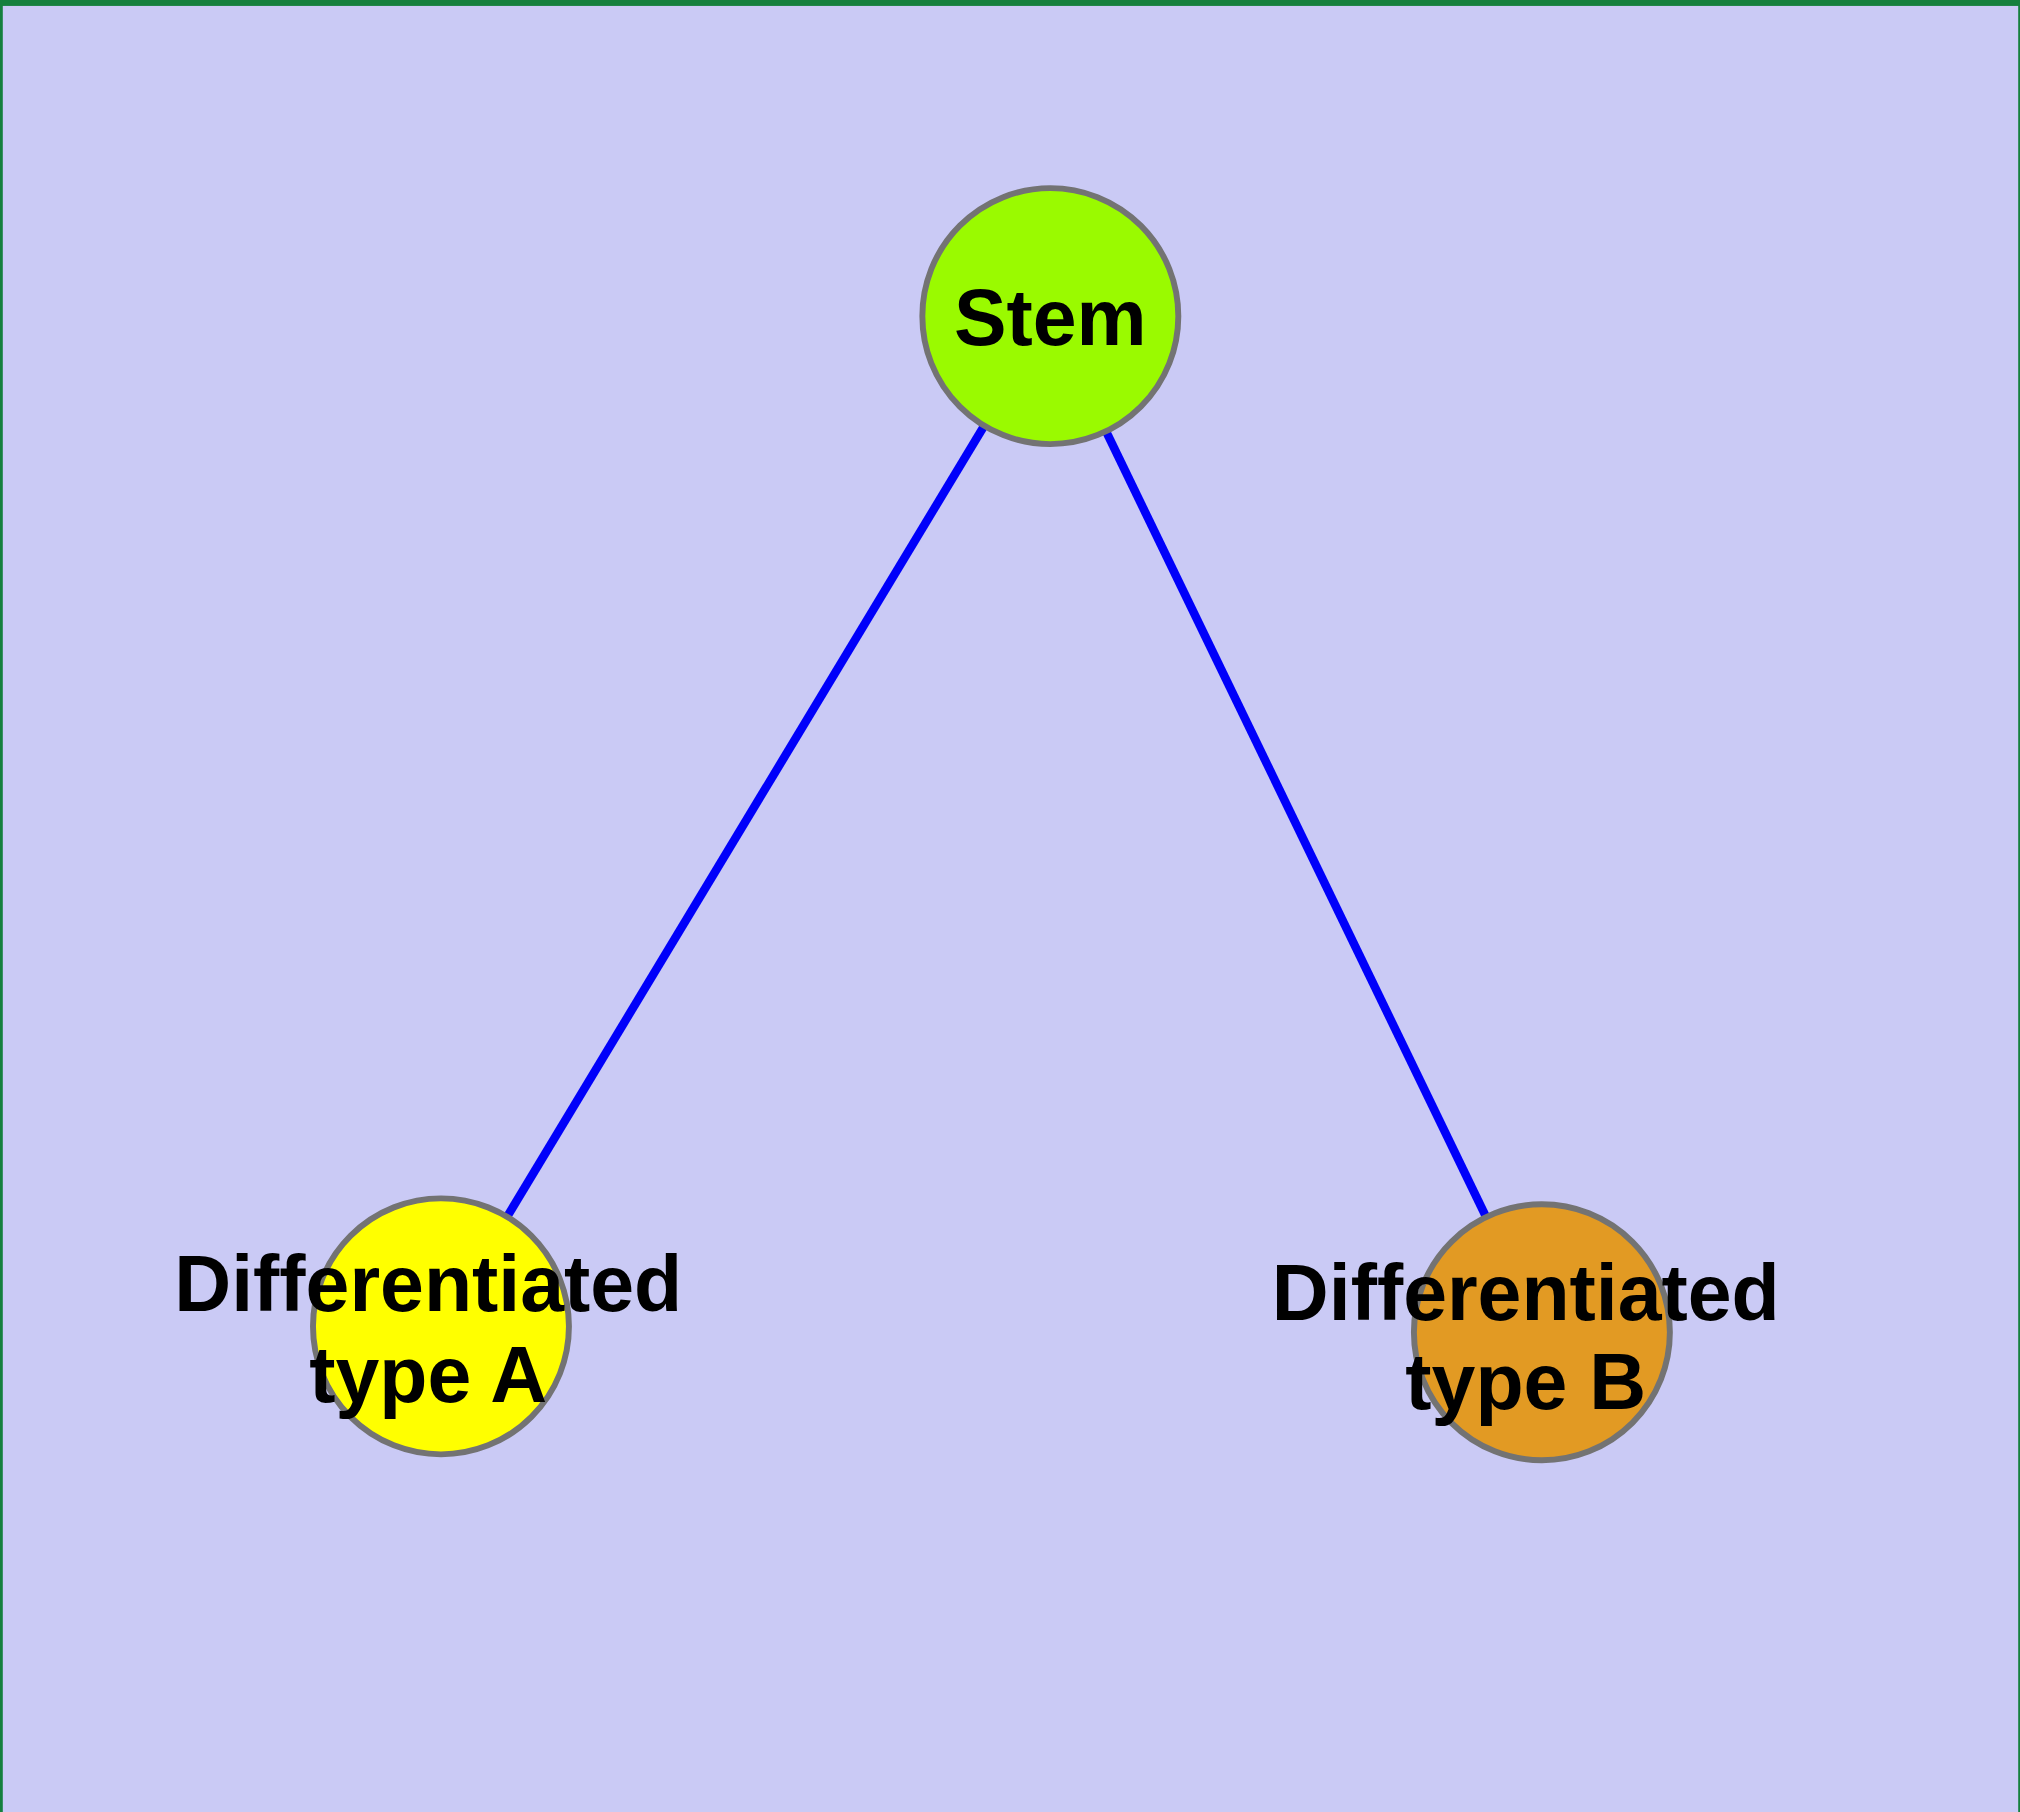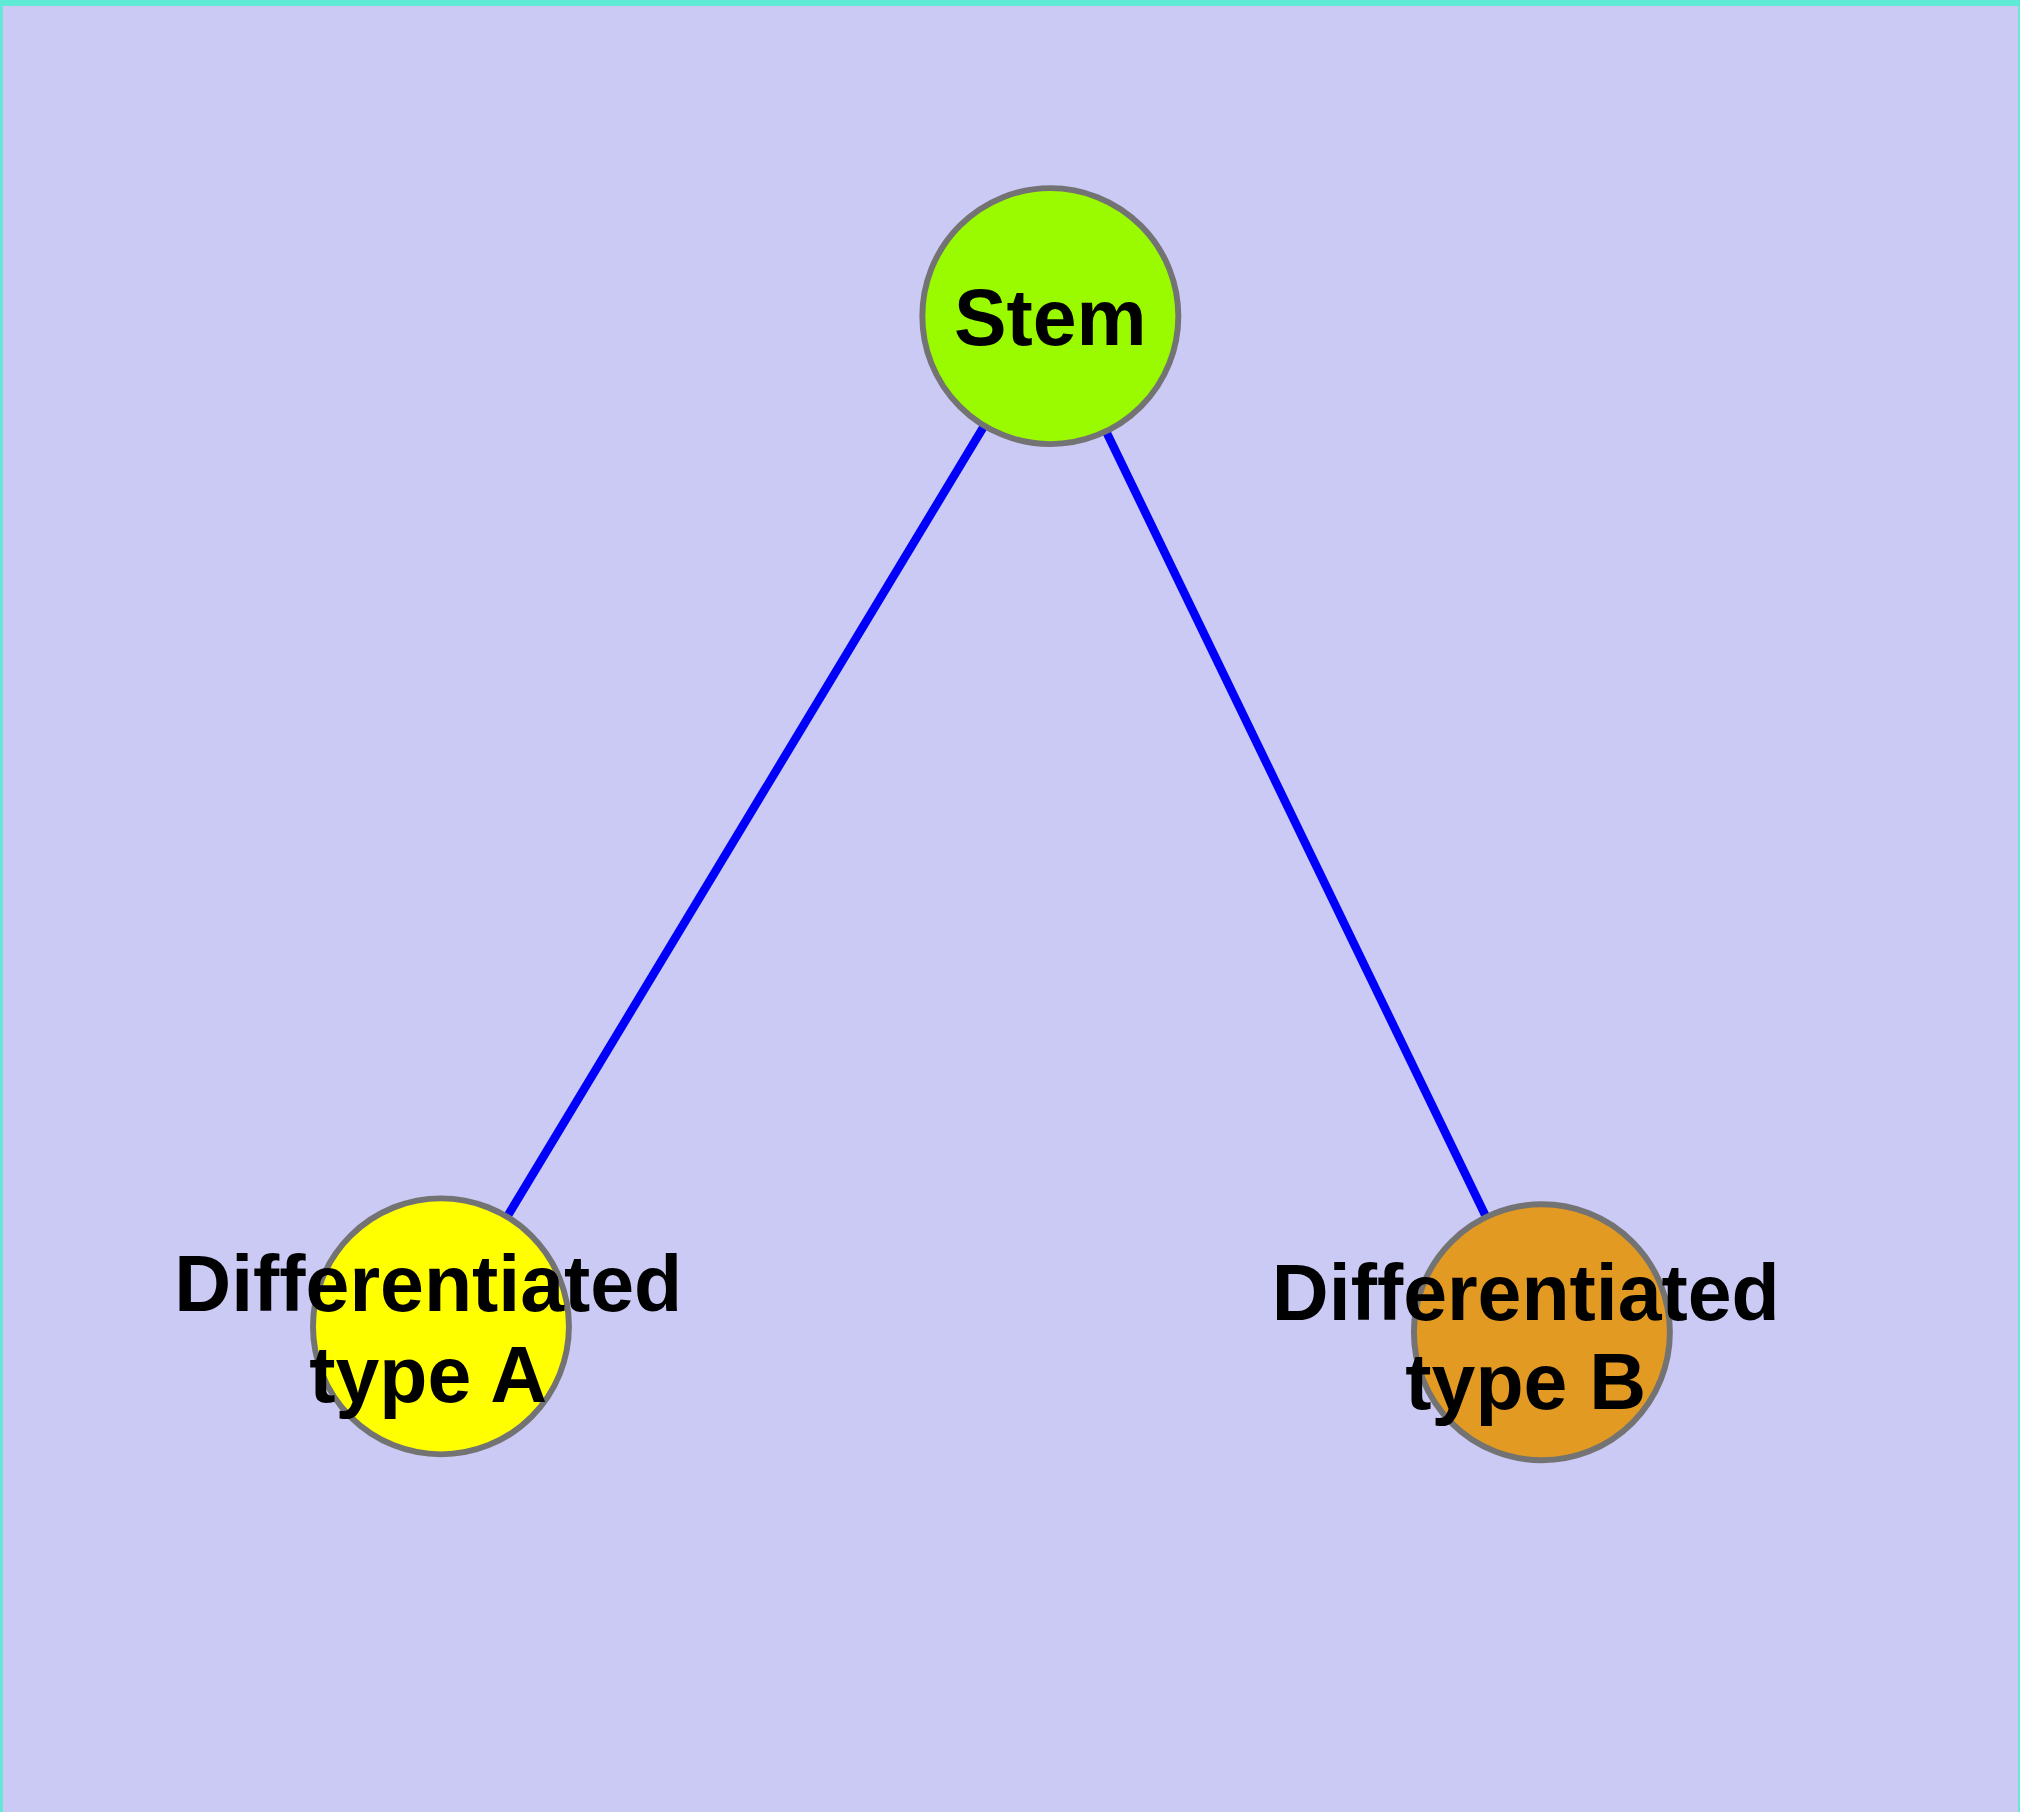--- a/index.html
+++ b/index.html
@@ -1,20 +1,20 @@
 <!DOCTYPE html>
 <html style="font-size:13.6px"><head>
 <meta charset="utf-8">
 <style>
   html, body { margin: 0; padding: 0; background: #ffffff; }
   .stage {
     position: relative;
     width: 2021px;
     height: 1812px;
-    background: #5eead4;
+    background: #15803d;
     overflow: hidden;
   }
   svg { display: block; width: 100%; height: 100%; }
   .nlabel {
     font-family: "Liberation Sans", sans-serif;
     font-weight: 700;
     font-size: 93px;
     fill: #000000;
     text-anchor: middle;
   }

